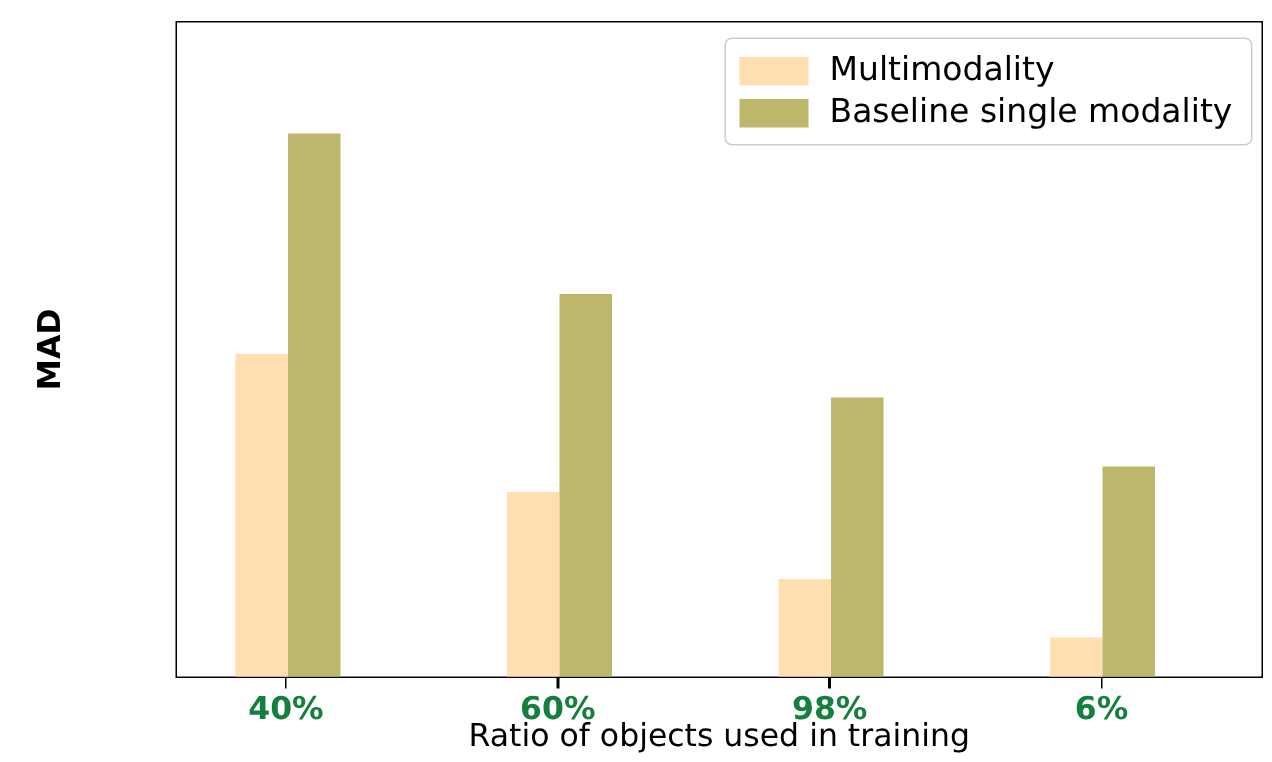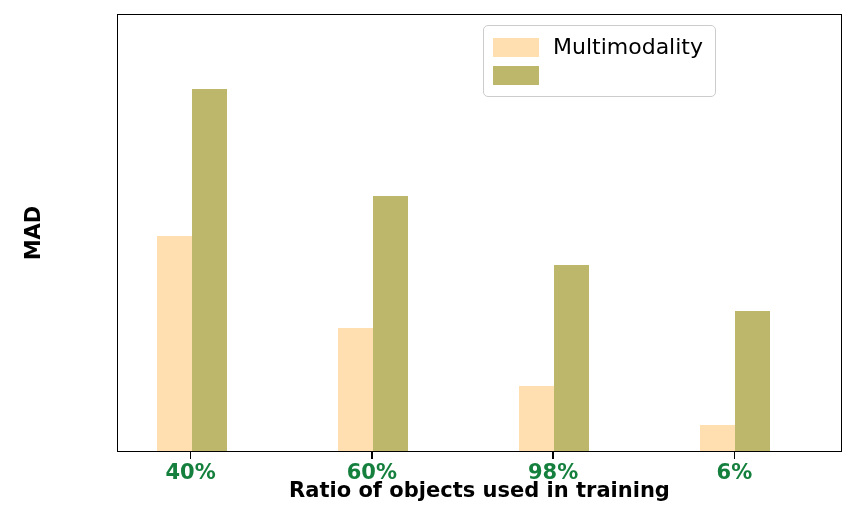--- a/index.html
+++ b/index.html
@@ -106,21 +106,21 @@
     line-height: 1;
   }
 
   #x-axis-label {
     position: absolute;
     left: 117px;
     top: 478px;
     width: 725px;
     text-align: center;
     font-size: 21px;
-    font-weight: bold;
+    font-weight: normal;
     color: #000000;
   }
 
   
   #legend {
     position: absolute;
     left: 483px;
     top: 25px;
     border: 1px solid #cccccc;
     border-radius: 5px;
@@ -199,16 +199,17 @@
 
   <div id="x-axis-label">Ratio of objects used in training</div>
 
   <div id="legend">
       <div class="legend-row">
         <div class="legend-swatch" style="background: rgb(255, 222, 176);"></div>
         <div class="legend-text">Multimodality</div>
       </div>
       <div class="legend-row">
         <div class="legend-swatch" style="background: rgb(189, 183, 107);"></div>
+        <div class="legend-text">Baseline single modality</div>
       </div>
     </div>
 
 </div>
 
 </body></html>

